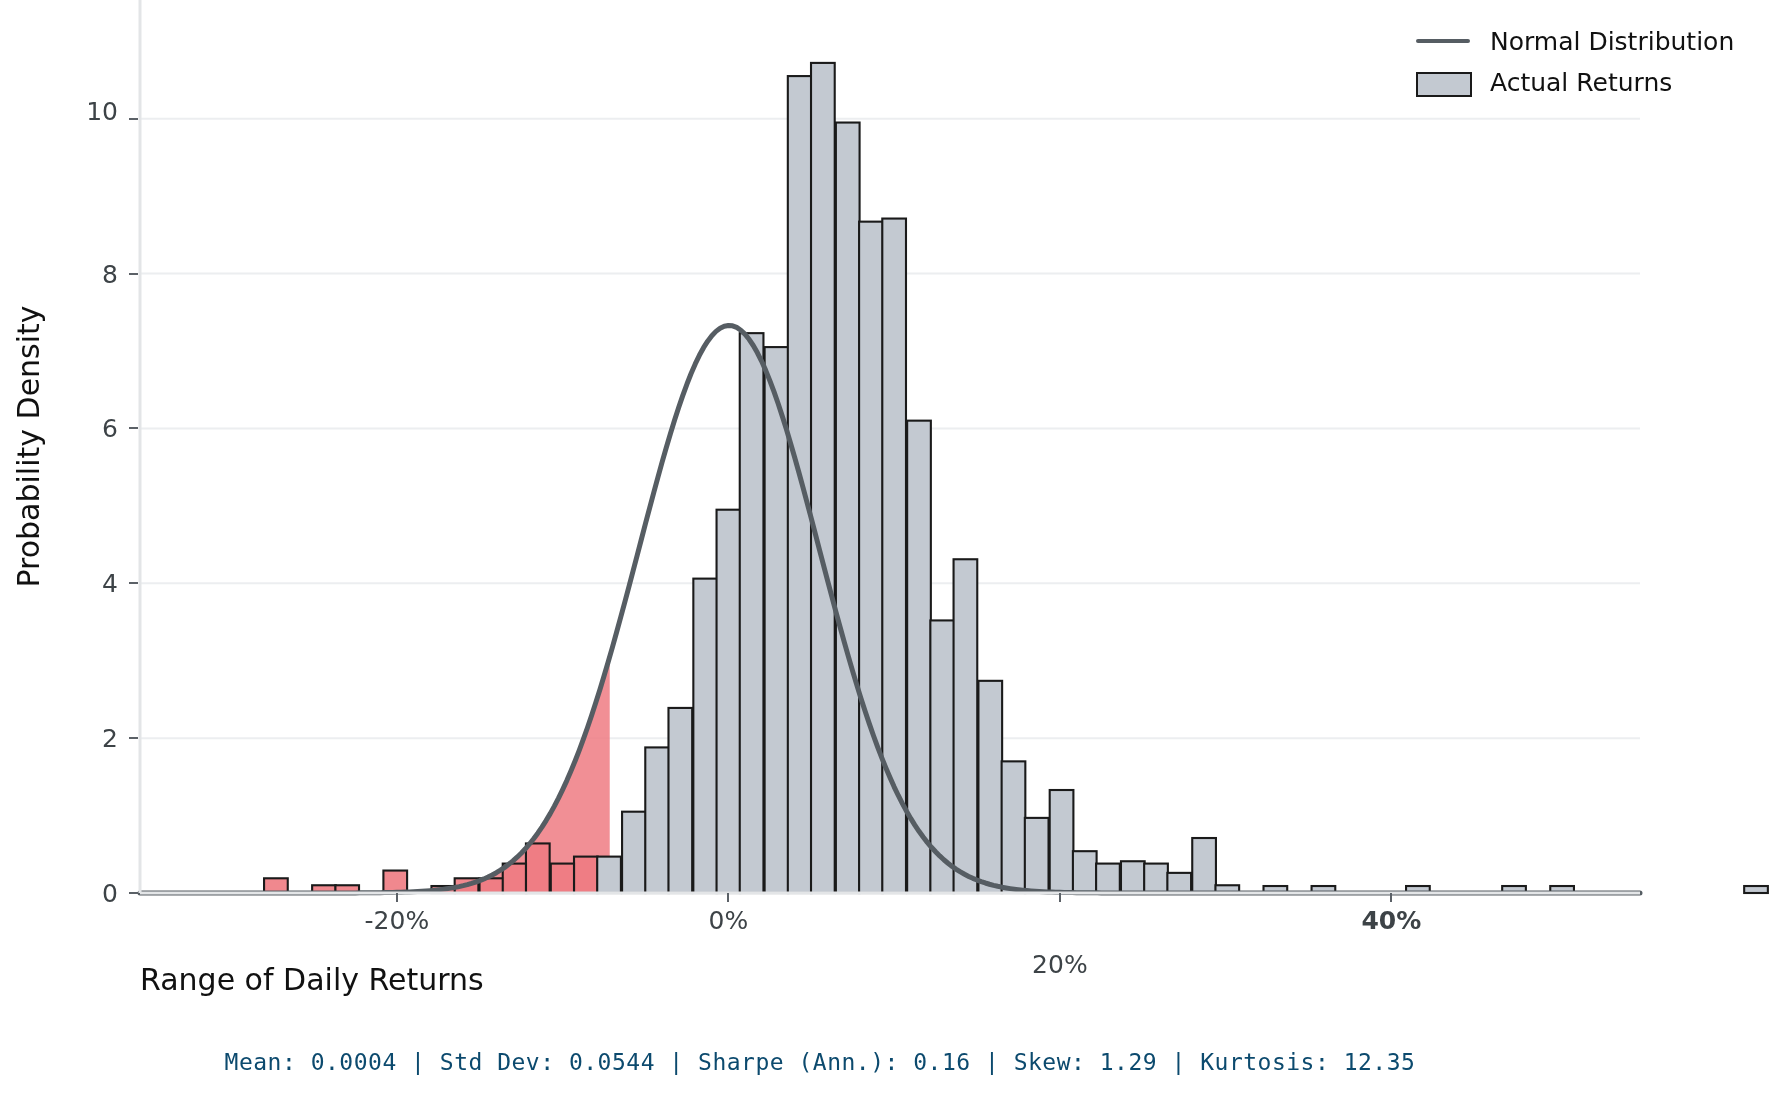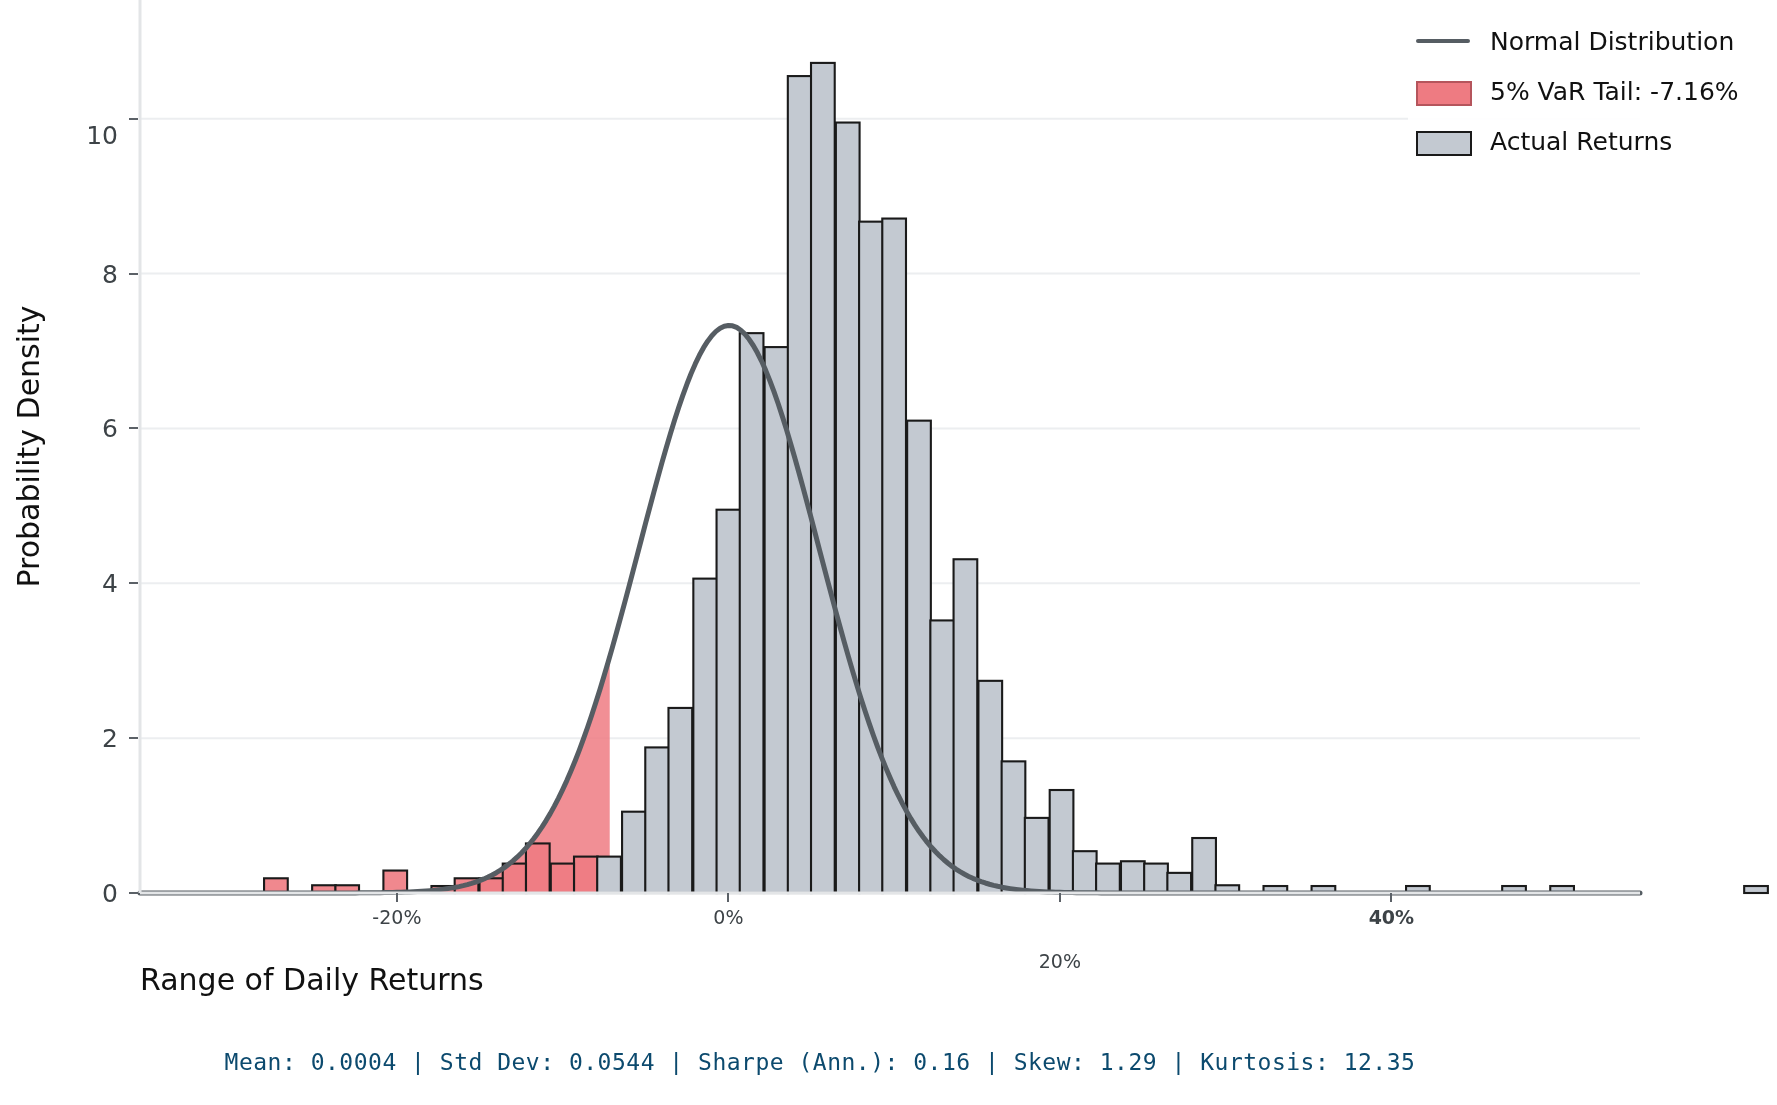--- a/index.html
+++ b/index.html
@@ -61,37 +61,37 @@
     position: absolute;
     width: 9px; height: 2px;
     background: #5b6167;
     transform: translateY(-50%);
   }
   .xtick-label {
     position: absolute;
     top: 906px; width: 160px;
     text-align: center;
     color: #3d4347;
-    font-size: 19px;
+    font-size: 25px;
     transform: translateX(-50%);
   }
   .xtick-mark {
     position: absolute;
     width: 2px; height: 9px;
     background: #5b6167;
   }
   
   #legend {
     position: absolute;
     left: 1408px; top: 20px;
     width: 350px;
     padding: 6px 4px;
     background: rgba(255,255,255,0.92);
     display: flex; flex-direction: column;
-    gap: 20px;
+    gap: 11px;
   }
   .legend-row {
     display: flex; align-items: center;
     gap: 16px; height: 30px;
   }
   .legend-key { width: 62px; height: 24px; position: relative; flex: 0 0 62px; }
   .legend-line {
     position: absolute; left: 4px; top: 10px;
     width: 54px; height: 4px; border-radius: 2px;
     background: #565d63;
@@ -179,21 +179,21 @@
       <div class="ytick-label" style="top: 893px; right: 1659px;">0</div>
       <div class="ytick-mark" style="top: 893px; left: 129px;"></div>
       <div class="ytick-label" style="top: 738.133px; right: 1659px;">2</div>
       <div class="ytick-mark" style="top: 738.133px; left: 129px;"></div>
       <div class="ytick-label" style="top: 583.265px; right: 1659px;">4</div>
       <div class="ytick-mark" style="top: 583.265px; left: 129px;"></div>
       <div class="ytick-label" style="top: 428.398px; right: 1659px;">6</div>
       <div class="ytick-mark" style="top: 428.398px; left: 129px;"></div>
       <div class="ytick-label" style="top: 273.531px; right: 1659px;">8</div>
       <div class="ytick-mark" style="top: 273.531px; left: 129px;"></div>
-      <div class="ytick-label" style="top: 135px; right: 1659px;">10</div>
+      <div class="ytick-label" style="top: 111px; right: 1659px;">10</div>
       <div class="ytick-mark" style="top: 118.664px; left: 129px;"></div>
     </div>
   <div id="xticks">
       <div class="xtick-label" style="left: 396.906px;">-20%</div>
       <div class="xtick-mark" style="left: 395.906px; top: 893px;"></div>
       <div class="xtick-label" style="left: 728.398px;">0%</div>
       <div class="xtick-mark" style="left: 727.398px; top: 893px;"></div>
       <div class="xtick-label" style="left: 1059.89px; margin-top: 44px;">20%</div>
       <div class="xtick-mark" style="left: 1058.89px; top: 893px;"></div>
       <div class="xtick-label" style="left: 1391.38px; font-weight: bold;">40%</div>
@@ -202,26 +202,20 @@
 
   <div id="legend">
       <div class="legend-row">
         <div class="legend-key">
           <div class="legend-line" style="background: rgb(86, 93, 99);"></div>
         </div>
         <div class="legend-text">Normal Distribution</div>
       </div>
       <div class="legend-row">
         <div class="legend-key">
-          <div class="legend-patch var" style="background: rgb(238, 123, 130);"></div>
-        </div>
-        <div class="legend-text">5% VaR Tail: -7.16%</div>
-      </div>
-      <div class="legend-row">
-        <div class="legend-key">
           <div class="legend-patch actual" style="background: rgb(195, 201, 209);"></div>
         </div>
         <div class="legend-text">Actual Returns</div>
       </div>
     </div>
 
   <div id="footer-stats">Mean: 0.0004  |  Std Dev: 0.0544  |  Sharpe (Ann.): 0.16  |  Skew: 1.29  |  Kurtosis: 12.35</div>
 
 </div>
 

